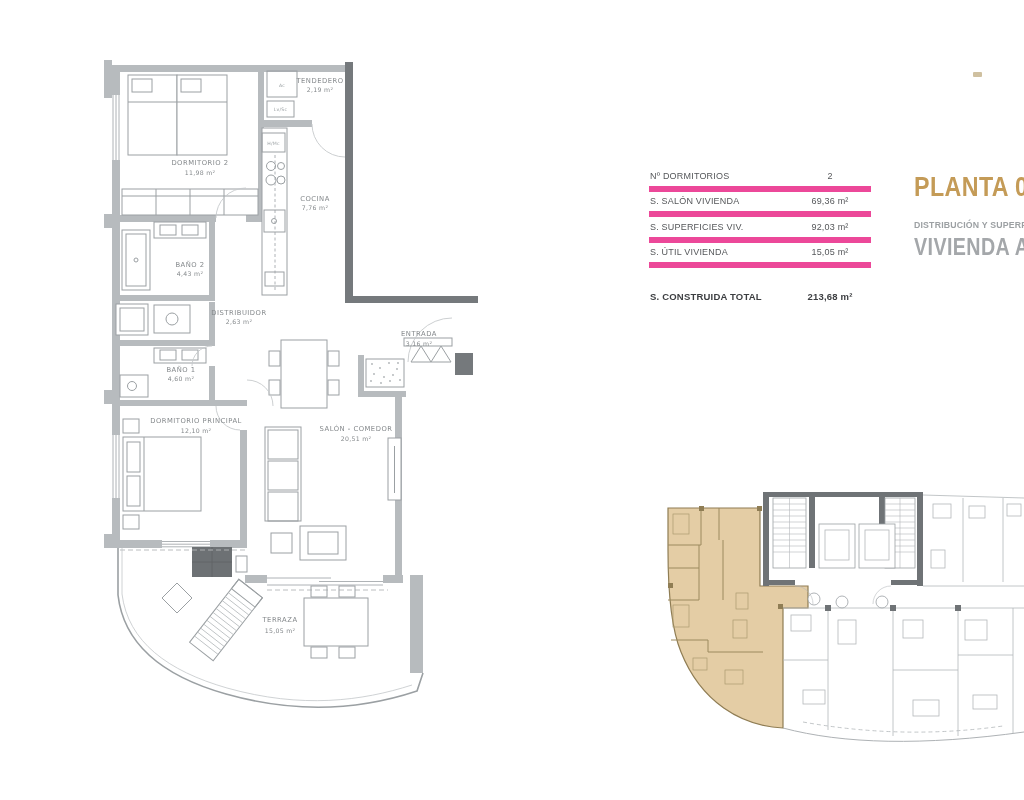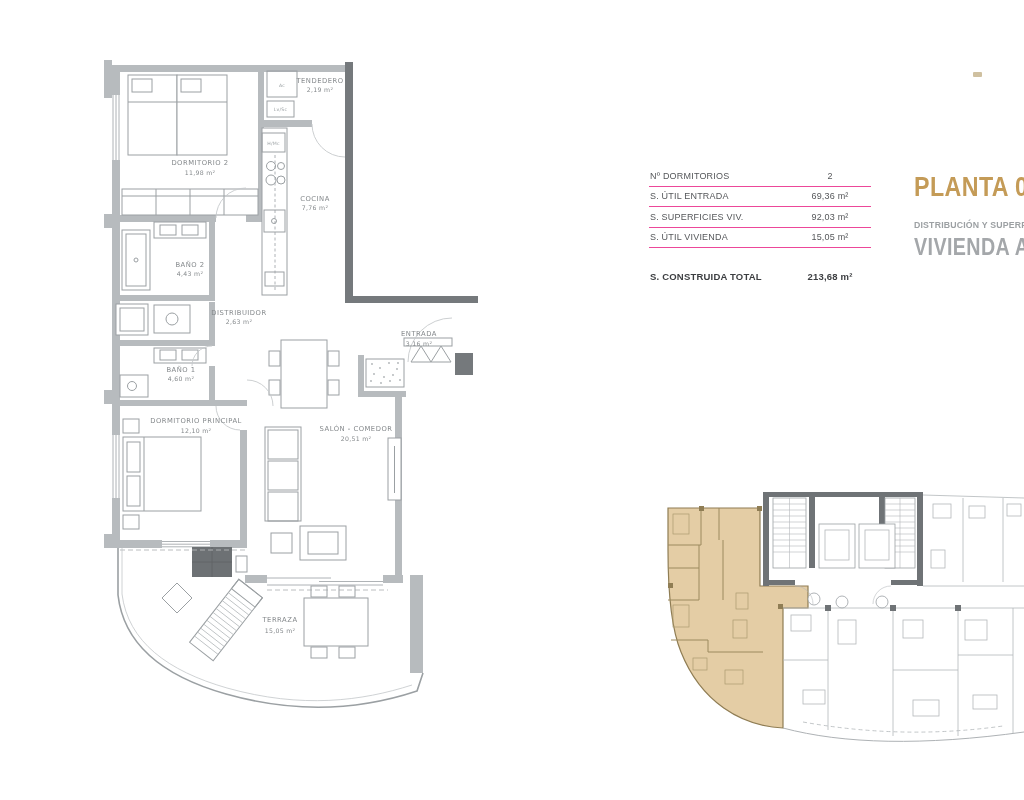--- a/index.html
+++ b/index.html
@@ -35,21 +35,21 @@
   .k-white{fill:#fff;stroke:#9ba0a3;stroke-width:0.8;}
   .k-hatch{stroke:#b3b7ba;stroke-width:0.6;}
   .k-tanwall{stroke:#9c8a5e;stroke-width:1;fill:none;}
   .k-tanfurn{stroke:#ab9a70;stroke-width:0.7;fill:none;}
   .k-tandark{fill:#8f7d54;}
   .k-curve{fill:none;stroke:#aeb2b5;stroke-width:1;}
 
   
   .summary{position:absolute;left:649px;top:166px;width:222px;}
   .srow{display:flex;justify-content:space-between;align-items:center;height:19.5px;
-        border-bottom:1px solid #ec4899;font-size:9px;color:#55575a;letter-spacing:0.2px;}
+        border-bottom:6px solid #ec4899;font-size:9px;color:#55575a;letter-spacing:0.2px;}
   .srow:last-child{border-bottom:none;font-weight:bold;color:#3c3e41;font-size:9.5px;margin-top:19px;}
   .srow .lbl{flex:1;text-align:left;padding-left:1px;}
   .srow .val{width:82px;text-align:center;}
 
   
   .title-block{position:absolute;left:914px;top:0;white-space:nowrap;}
   .plan-title{position:absolute;left:0;top:174px;font-size:27px;font-weight:bold;
               color:#c49b57;line-height:1;transform:scaleX(0.86);transform-origin:0 0;
               letter-spacing:0.5px;white-space:nowrap;}
   .plan-subtitle{position:absolute;left:0;top:220px;font-size:9.5px;font-weight:bold;
@@ -284,21 +284,21 @@
       <text class="tny" x="225.5" y="95">H/Mc</text>
     </g>
   </svg>
 
   <div class="summary">
     <div class="srow">
       <span class="lbl">Nº DORMITORIOS</span>
       <span class="val">2</span>
     </div>
     <div class="srow">
-      <span class="lbl">S. ÚTIL ENTRADA</span>
+      <span class="lbl">S. SALÓN VIVIENDA</span>
       <span class="val">69,36 m²</span>
     </div>
     <div class="srow">
       <span class="lbl">S. SUPERFICIES VIV.</span>
       <span class="val">92,03 m²</span>
     </div>
     <div class="srow">
       <span class="lbl">S. ÚTIL VIVIENDA</span>
       <span class="val">15,05 m²</span>
     </div>

